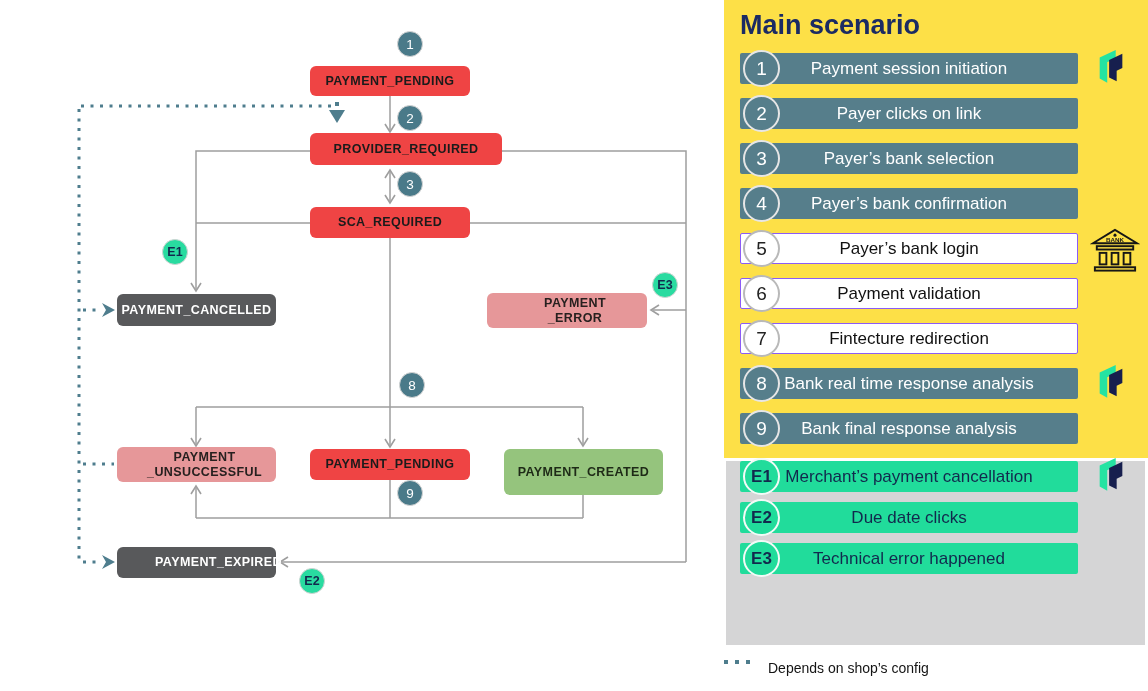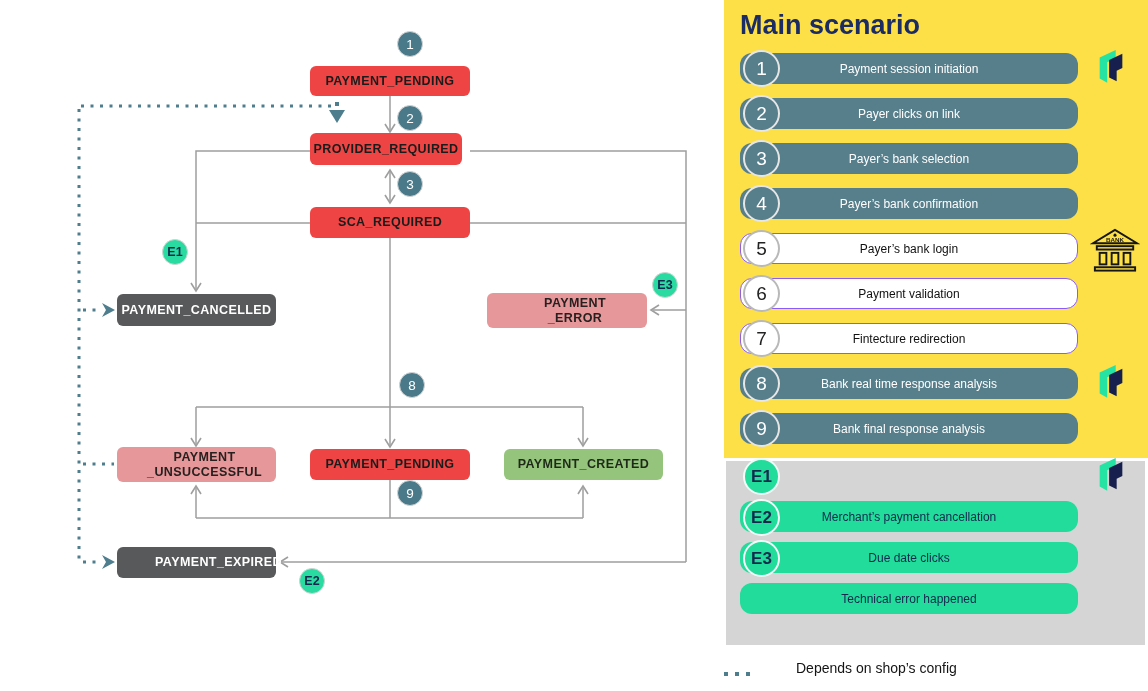--- a/index.html
+++ b/index.html
@@ -24,37 +24,37 @@
   .marker.step { background:#4a7a89; color:#fff; border:1.5px solid #d4d4d4; }
   .marker.exc  { background:#29dba0; color:#12294d; border:1.5px solid #cfd4d2;
     font-weight:bold; font-size:12.5px; }
 
   
   #panel { position:absolute; left:724px; top:0; width:424px; height:691px; }
   .mainSec { position:absolute; left:0; top:0; width:424px; height:458px; background:#fde047; }
   .secTitle { font-size:27px; font-weight:bold; color:#1b2b63; margin:10px 0 12px 16px; }
   .rows { position:relative; }
   .row { position:relative; height:31px; margin:0 0 14px 14px; width:360px; }
-  .bar { position:absolute; left:2px; top:0; width:338px; height:31px; border-radius:12px;
-    display:flex; align-items:center; justify-content:center; font-size:12px; }
+  .bar { position:absolute; left:2px; top:0; width:338px; height:31px; border-radius:2px;
+    display:flex; align-items:center; justify-content:center; font-size:17px; }
   .bar.teal { background:#567e8b; color:#fff; }
   .bar.white { background:#fff; border:1px solid #8b5cf6; color:#111; }
-  .bar.green { background:#21dc9b; color:#12294d;margin-top:40px; }
+  .bar.green { background:#21dc9b; color:#12294d; }
   .numc { position:absolute; left:5px; top:-3px; width:37px; height:37px; border-radius:50%;
     display:flex; align-items:center; justify-content:center; font-size:19px; z-index:2; }
   .numc.teal { background:#567e8b; color:#fff; border:2px solid #e6e6e6; }
   .numc.white { background:#fff; color:#222; border:2px solid #b9b9b9; }
   .numc.green { background:#21dc9b; color:#12294d; border:2px solid #f2fbf7; font-size:17px; font-weight:bold;}
   .row-icon { position:absolute; left:356px; top:-4px; }
 
   .excSec { position:absolute; left:2px; top:461px; width:419px; height:184px; background:#d5d5d6; }
   .excSec .secTitle { margin:12px 0 14px 14px; }
   .excSec .row { margin-left:12px; margin-bottom:10px; }
 
-  .legend { position:absolute; left:0px; top:660px; display:flex; align-items:flex-end;gap:28px; }
+  .legend { position:absolute; left:0px; top:660px; display:flex; align-items:flex-start; }
   .legend .dots { display:flex; gap:7px; margin-right:18px; }
   .legend .dots i { width:4px; height:4px; background:#4e7d8d; display:block; }
   .legend .lab { font-size:14px; color:#141414; }
 </style>
 </head>
 <body>
 
 <div id="stage">
 
   <div id="flow">
@@ -102,33 +102,33 @@
       </g>
       <g fill="#4e7d8d">
         <rect x="335" y="102" width="4" height="4"></rect>
         <polygon points="329,110 345,110 337,123"></polygon>
         <polygon points="102,303 115,310 102,317 106,310"></polygon>
         <polygon points="102,555 115,562 102,569 106,562"></polygon>
       </g>
     </svg>
 
     <div class="state light" style="left:310px; top:66px; width:160px; height:30px;">PAYMENT_PENDING</div>
-    <div class="state light" style="left:310px; top:133px; width:152px; height:32px;">PROVIDER_REQUIRED</div>
+    <div class="state light" style="left:310px; top:133px; width:192px; height:32px;">PROVIDER_REQUIRED</div>
     <div class="state light" style="left:310px; top:207px; width:160px; height:31px;">SCA_REQUIRED</div>
     <div class="state dark" style="left:117px; top:294px; width:159px; height:32px;">PAYMENT_CANCELLED</div>
     <div class="state pink" style="left:487px; top:293px; width:160px; height:35px;">
       <span>PAYMENT</span>
       <span>_ERROR</span>
     </div>
     <div class="state pink" style="left:117px; top:447px; width:159px; height:35px;">
       <span>PAYMENT</span>
       <span>_UNSUCCESSFUL</span>
     </div>
     <div class="state light" style="left:310px; top:449px; width:160px; height:31px;">PAYMENT_PENDING</div>
-    <div class="state green" style="left:504px; top:449px; width:159px; height:31px;">PAYMENT_CREATED</div>
+    <div class="state green" style="left:504px; top:449px; width:159px; height:46px;">PAYMENT_CREATED</div>
     <div class="state dark" style="left:117px; top:547px; width:159px; height:31px;padding-left:44px;">PAYMENT_EXPIRED</div>
 
     <div class="marker step" style="left:397px; top:31px;">1</div>
     <div class="marker step" style="left:397px; top:105px;">2</div>
     <div class="marker step" style="left:397px; top:171px;">3</div>
     <div class="marker step" style="left:399px; top:372px;">8</div>
     <div class="marker step" style="left:397px; top:480px;">9</div>
     <div class="marker exc" style="left:162px; top:239px;">E1</div>
     <div class="marker exc" style="left:299px; top:568px;">E2</div>
     <div class="marker exc" style="left:652px; top:272px;">E3</div>

